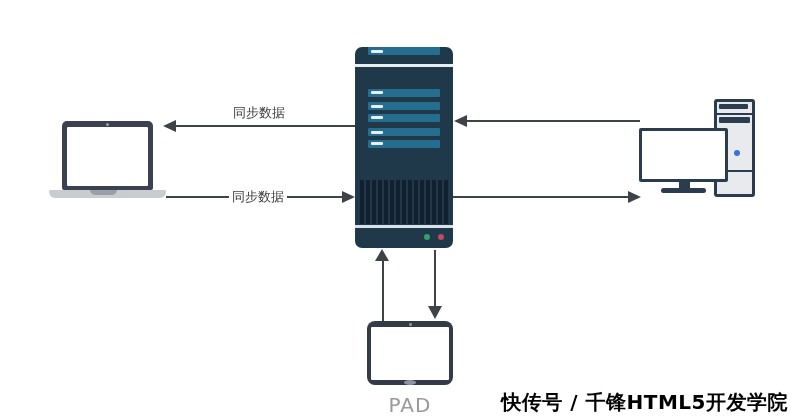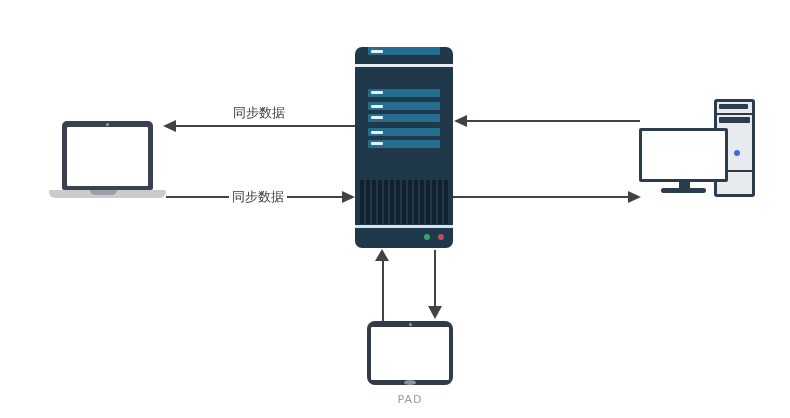--- a/index.html
+++ b/index.html
@@ -97,21 +97,21 @@
   .tablet-camera{
     position:absolute;left:42px;top:2px;width:2.5px;height:2.5px;
     border-radius:50%;background:#8d95a2;
   }
   .tablet-home{
     position:absolute;left:37px;top:59px;width:12px;height:4.5px;
     border-radius:50%;background:#8d95a2;
   }
   .pad-label{
     position:absolute;left:410px;top:393px;transform:translateX(-50%);
-    font-size:11px;color:#9a9a9a;letter-spacing:1px;
+    font-size:20px;color:#9a9a9a;letter-spacing:1px;
   }
 
   
   .tower{
     position:absolute;left:714px;top:99px;width:41px;height:98px;
     background:#e8eaed;border:3px solid #2b3c4f;border-radius:3px;
     box-sizing:border-box;
   }
   .tower-slot1{position:absolute;left:2px;top:2px;width:29px;height:5px;background:#2b3c4f;border-radius:1px;}
   .tower-divider1{position:absolute;left:0;top:10.5px;width:35px;height:2px;background:#2b3c4f;}
@@ -207,14 +207,15 @@
       <div class="tower-divider1"></div>
       <div class="tower-slot2"></div>
       <div class="tower-power"></div>
       <div class="tower-divider2"></div>
     </div>
     <div class="monitor"></div>
     <div class="monitor-neck"></div>
     <div class="monitor-stand"></div>
   </div>
 
+  <div class="watermark">快传号 / 千锋HTML5开发学院</div>
 
 </div>
 
 </body></html>

